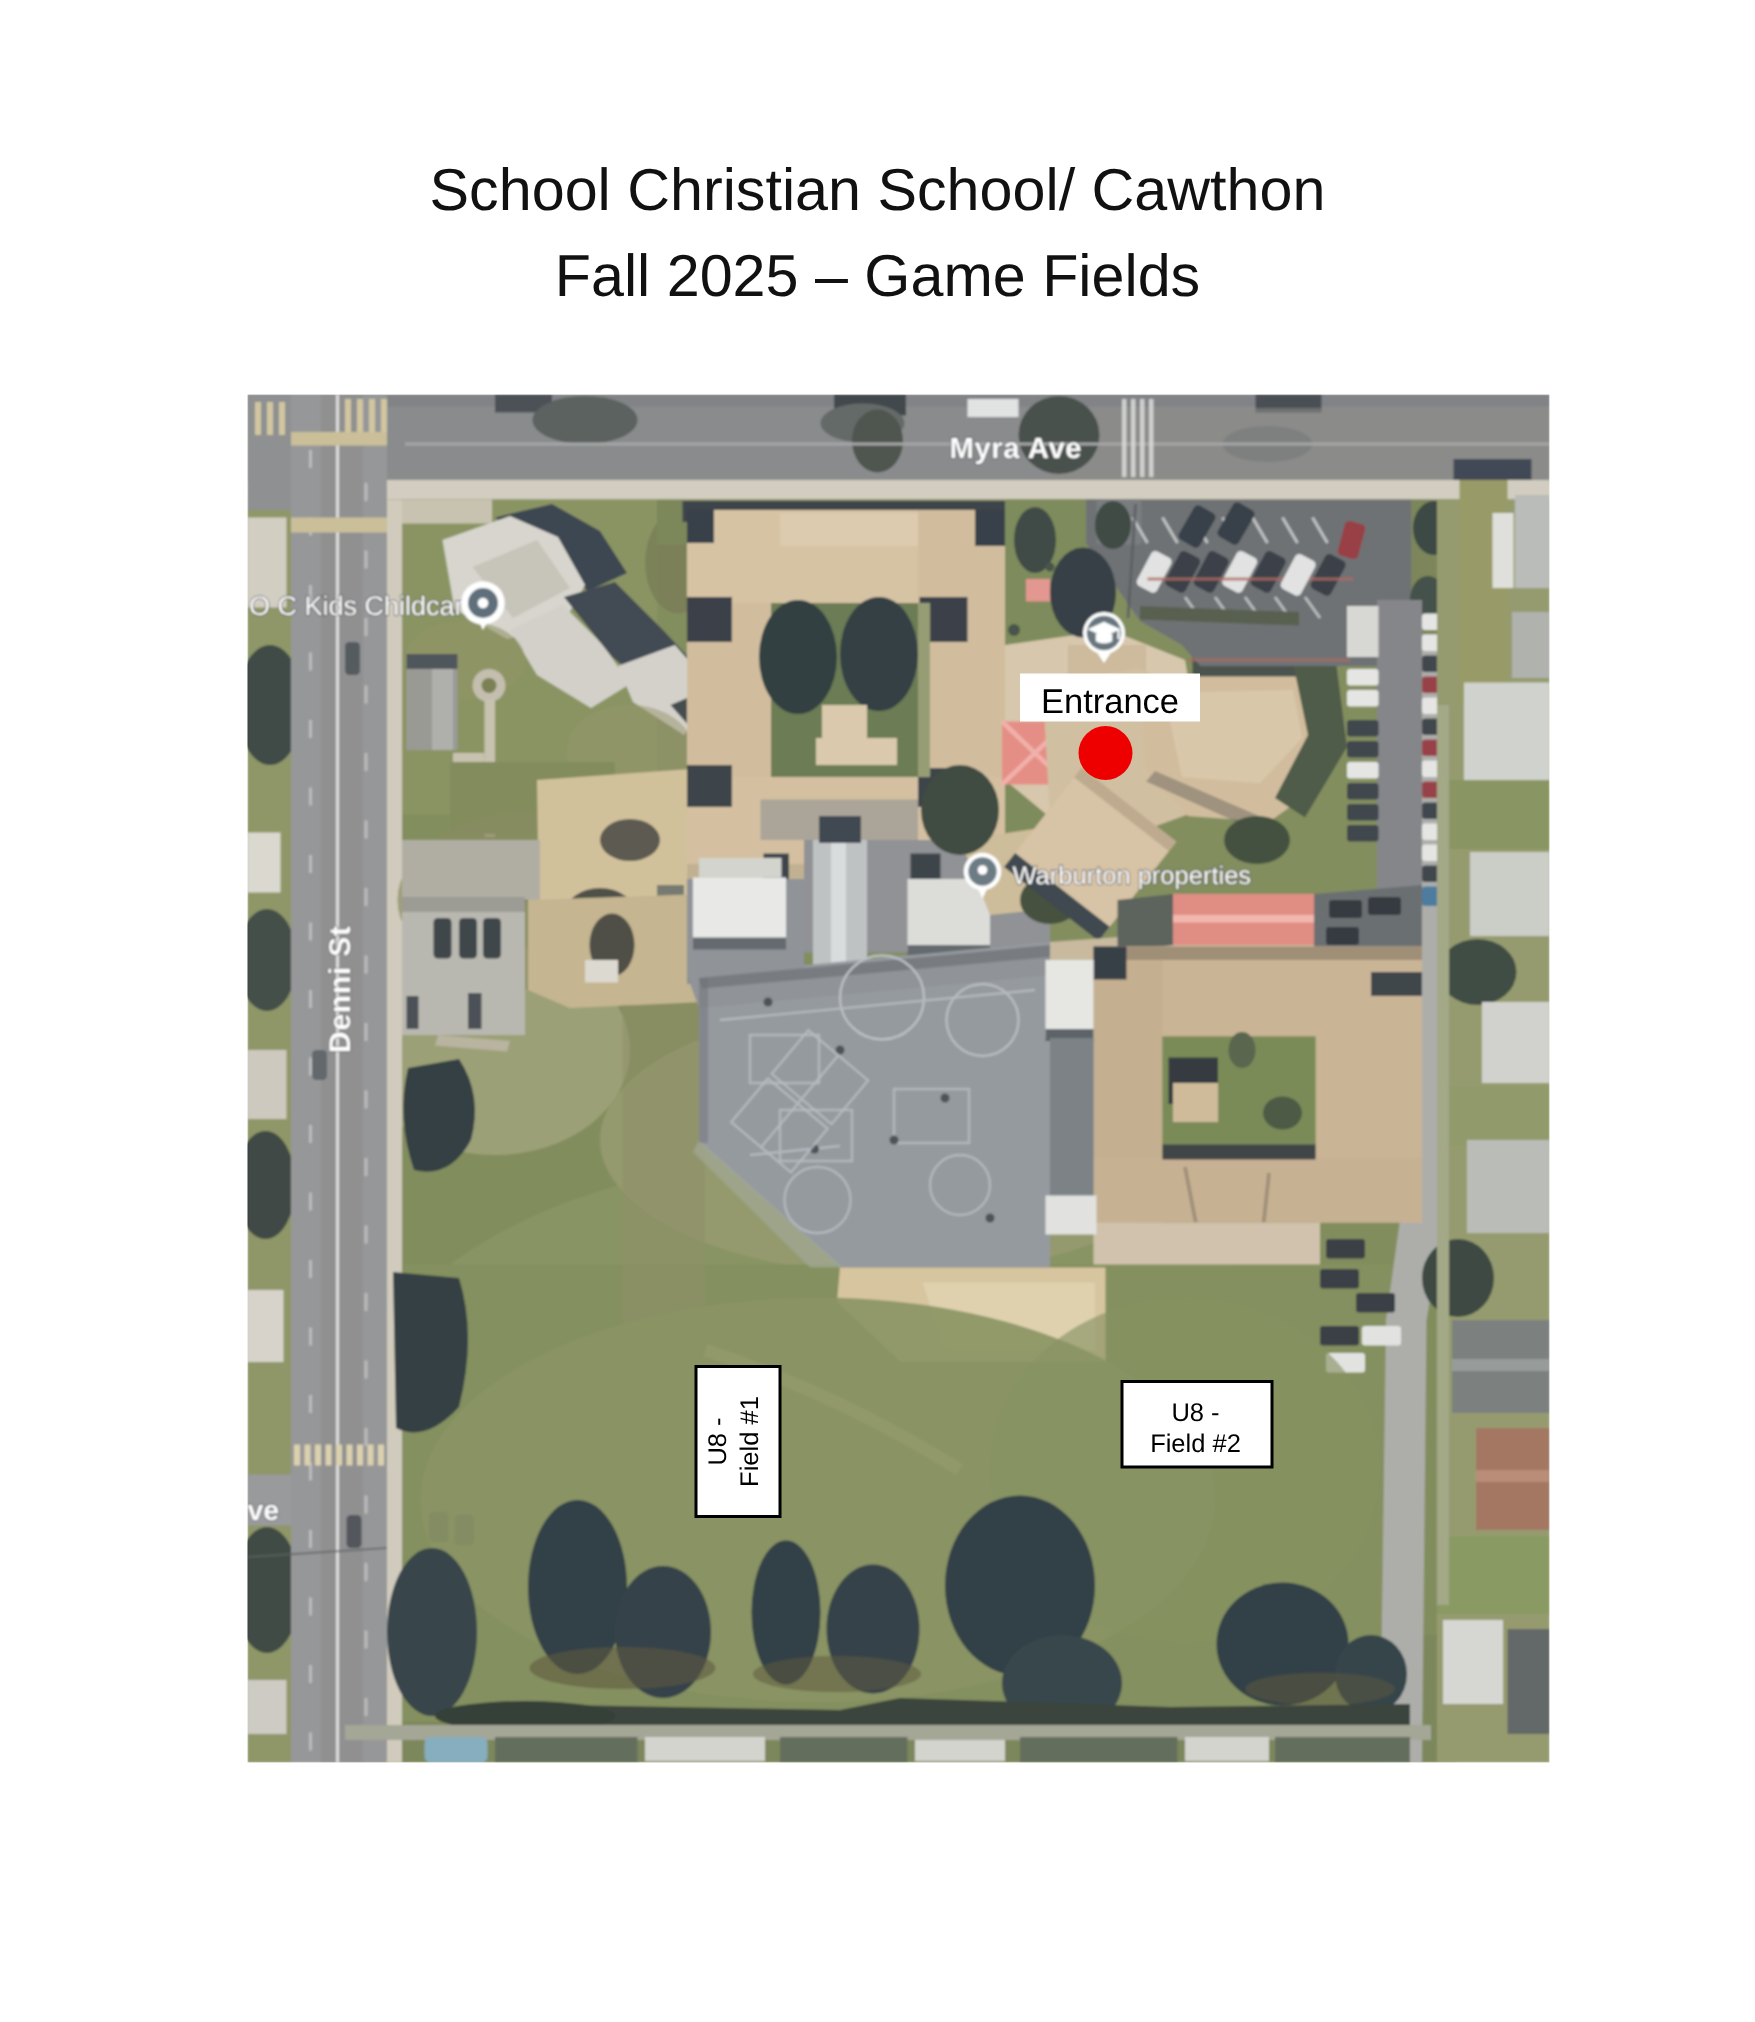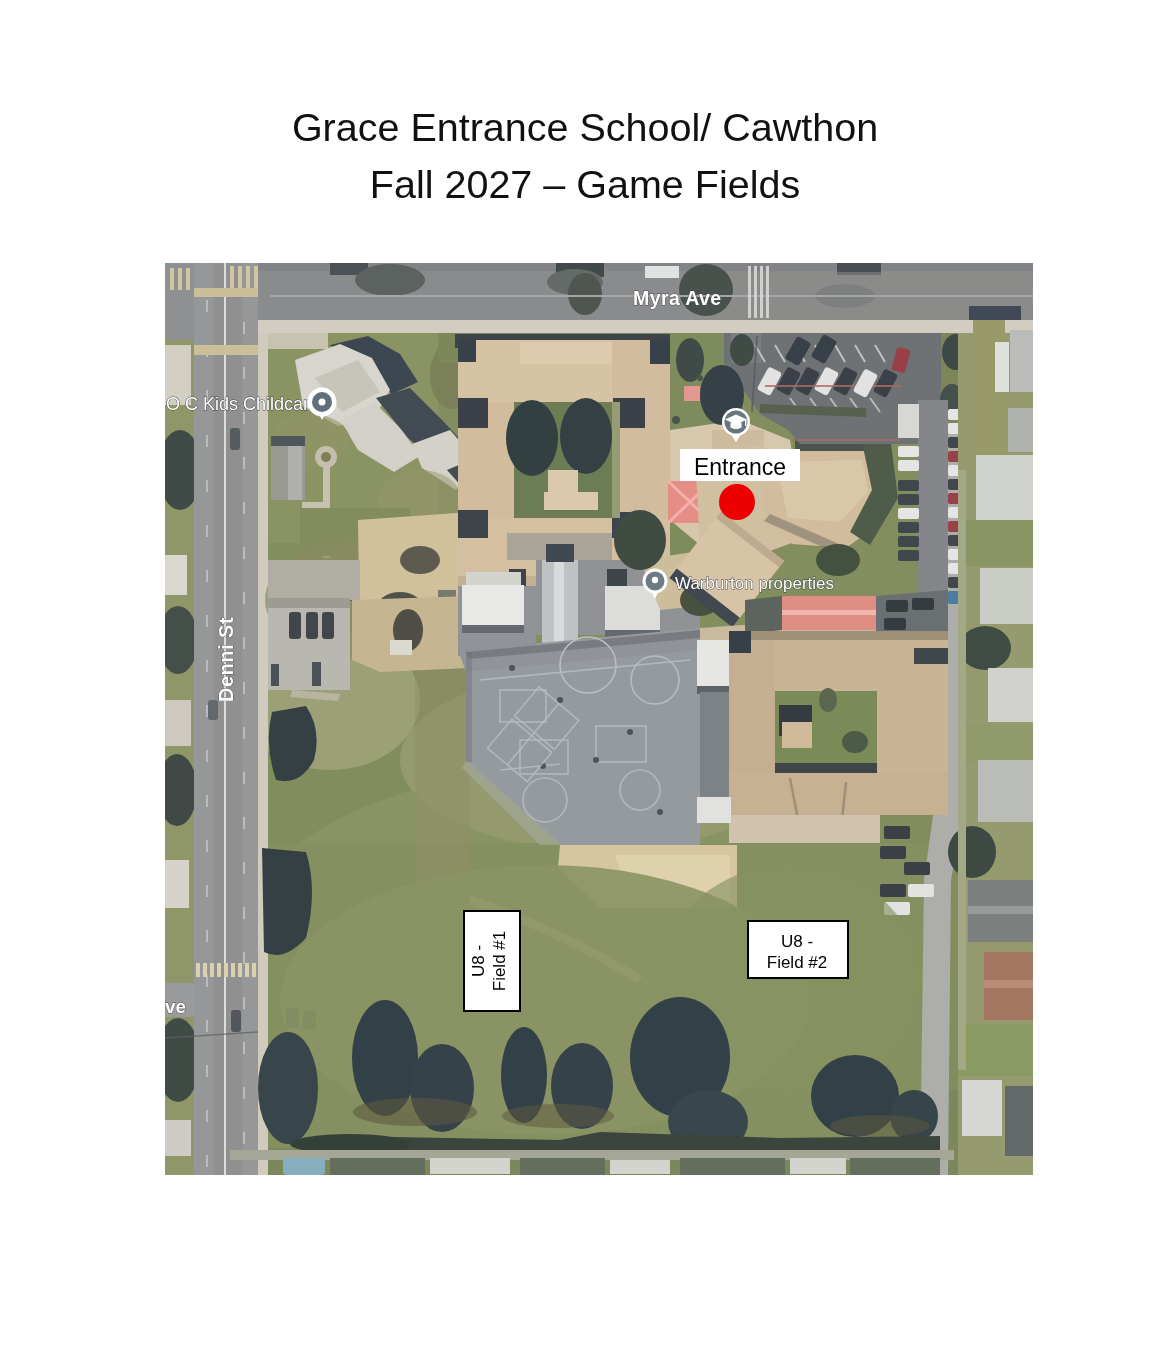--- a/index.html
+++ b/index.html
@@ -3,23 +3,23 @@
 <meta charset="utf-8">
 <style>
   html,body{margin:0;padding:0;background:#ffffff;}
   body{width:1170px;height:1348px;position:relative;font-family:"Liberation Sans",sans-serif;}
   .title{position:absolute;width:1170px;text-align:center;color:#111;font-size:39.5px;}
   #map{position:absolute;left:165px;top:263px;}
 </style>
 </head>
 <body>
 
-<div class="title" style="top:105px;">Grace Entrance School/ Cawthon</div>
-
-<div class="title" style="top:162px;">Fall 2027 – Game Fields</div>
+<div class="title" style="top:105px;">School Christian School/ Cawthon</div>
+
+<div class="title" style="top:162px;">Fall 2025 – Game Fields</div>
 
 <svg id="map" width="868" height="912" viewBox="165 263 868 912" xmlns="http://www.w3.org/2000/svg">
 <defs>
       <filter id="soft" x="-2%" y="-2%" width="104%" height="104%">
         <feGaussianBlur stdDeviation="0.7"></feGaussianBlur>
       </filter>
     </defs>
 <g filter="url(#soft)">
 
 <rect x="165" y="263" width="868" height="912" fill="#76824d"></rect>

